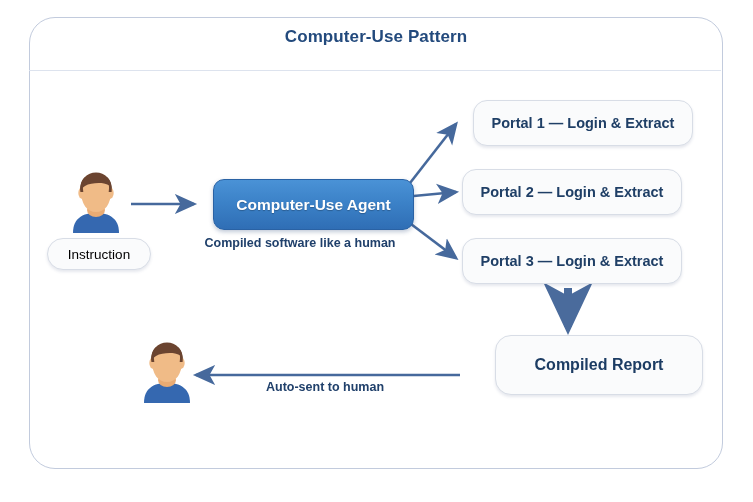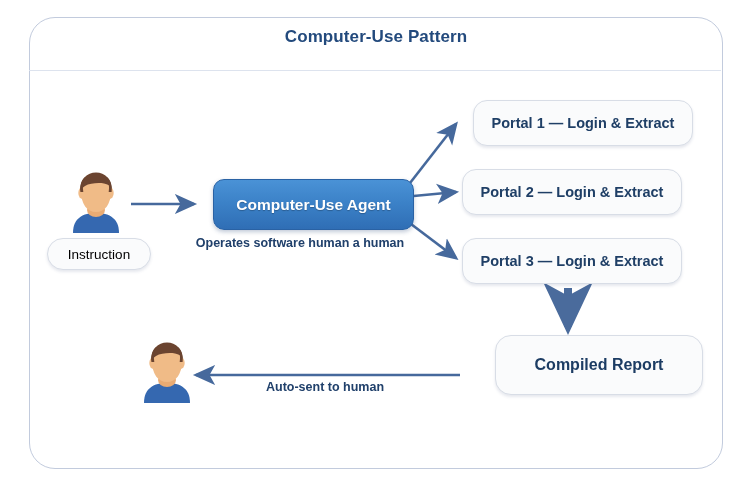--- a/index.html
+++ b/index.html
@@ -185,21 +185,21 @@
     <line x1="403" y1="218" x2="456" y2="258" stroke="#46699c" stroke-width="2.6" marker-end="url(#ah)"></line>
 
     <line x1="568" y1="288" x2="568" y2="327" stroke="#4a6b9c" stroke-width="8" marker-end="url(#ah-thick)"></line>
 
     <line x1="460" y1="375" x2="196" y2="375" stroke="#46699c" stroke-width="2.6" marker-end="url(#ah)"></line>
   </svg>
 
   <div class="agent-box">
     <span>Computer-Use Agent</span>
   </div>
-  <div class="agent-caption">Operates software human a human</div>
+  <div class="agent-caption">Compiled software like a human</div>
 
   <div class="pill instruction">
     <span>Instruction</span>
   </div>
 
   <div class="pill portal1">
     <span>Portal 1 — Login &amp; Extract</span>
   </div>
   <div class="pill portal2">
     <span>Portal 2 — Login &amp; Extract</span>

